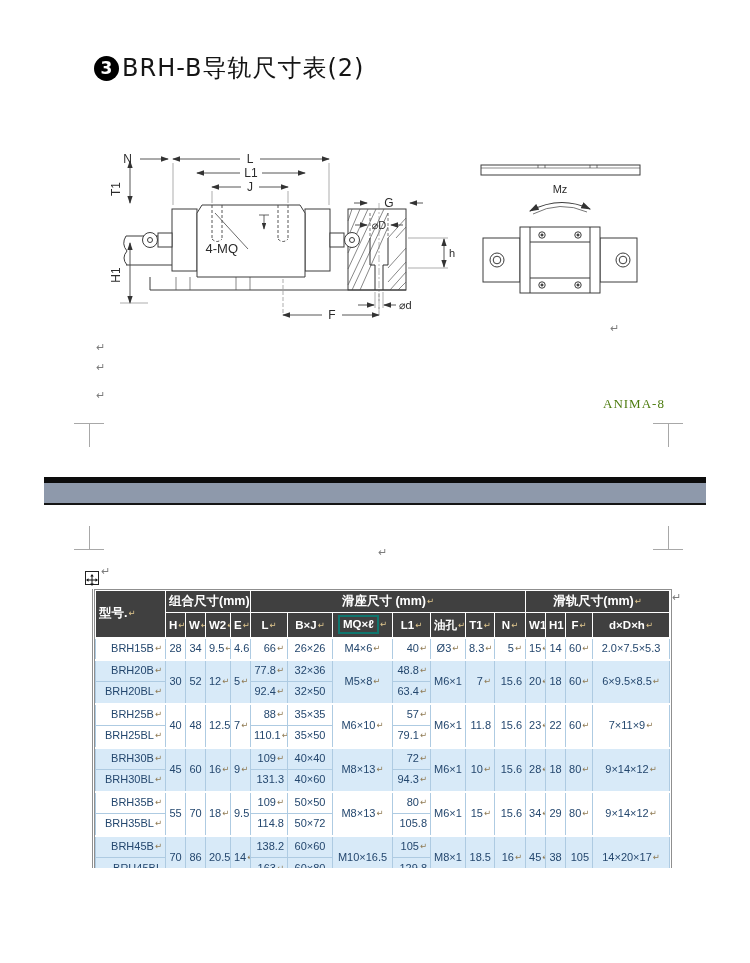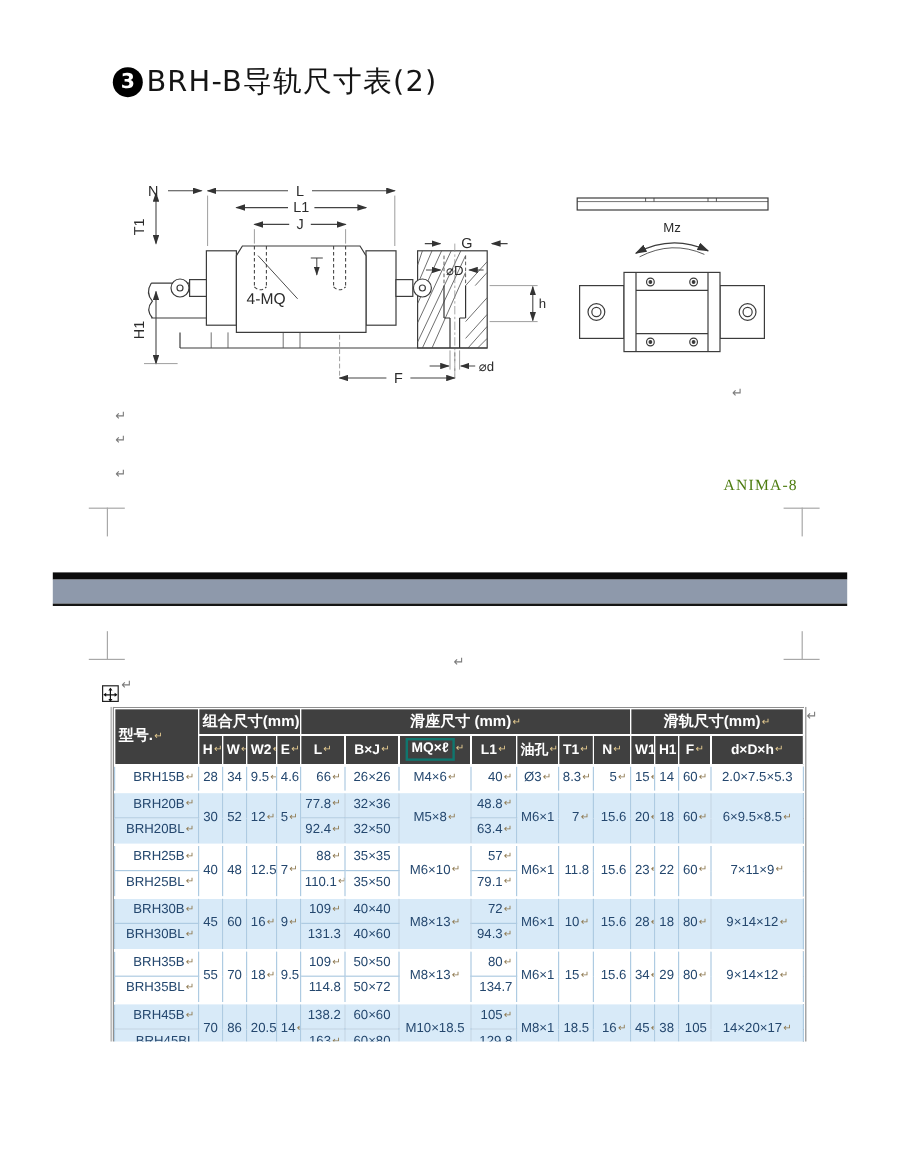--- a/index.html
+++ b/index.html
@@ -369,31 +369,31 @@
             <td class="a-r" rowspan="2">15.6</td>
             <td class="a-r" rowspan="2">34<span class="pm">↵</span></td>
             <td class="a-c" rowspan="2">29</td>
             <td class="a-r" rowspan="2">80<span class="pm">↵</span></td>
             <td class="a-c" rowspan="2">9×14×12<span class="pm">↵</span></td>
           </tr>
           <tr class="">
             <td class="a-l">BRH35BL<span class="pm">↵</span></td>
             <td class="a-r">114.8</td>
             <td class="a-c">50×72</td>
-            <td class="a-r">134.7</td>
+            <td class="a-r">105.8</td>
           </tr>
           <tr class="shade gstart">
             <td class="a-l">BRH45B<span class="pm">↵</span></td>
             <td class="a-c" rowspan="2">70</td>
             <td class="a-c" rowspan="2">86</td>
             <td class="a-r" rowspan="2">20.5</td>
             <td class="a-r" rowspan="2">14<span class="pm">↵</span></td>
             <td class="a-r">138.2</td>
             <td class="a-c">60×60</td>
-            <td class="a-c" rowspan="2">M10×18.5</td>
+            <td class="a-c" rowspan="2">M10×16.5</td>
             <td class="a-r">105<span class="pm">↵</span></td>
             <td class="a-c" rowspan="2">M8×1</td>
             <td class="a-r" rowspan="2">18.5</td>
             <td class="a-r" rowspan="2">16<span class="pm">↵</span></td>
             <td class="a-r" rowspan="2">45<span class="pm">↵</span></td>
             <td class="a-c" rowspan="2">38</td>
             <td class="a-r" rowspan="2">105</td>
             <td class="a-c" rowspan="2">14×20×17<span class="pm">↵</span></td>
           </tr>
           <tr class="shade ">

